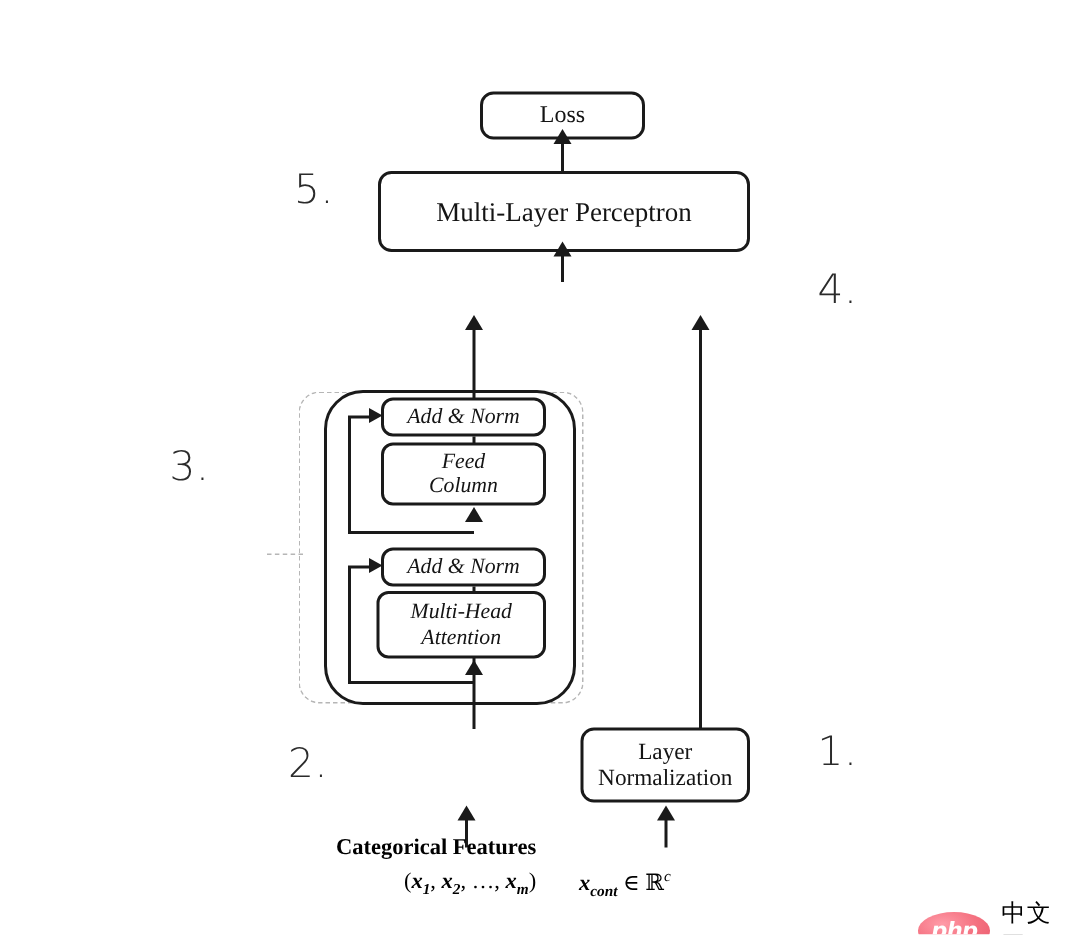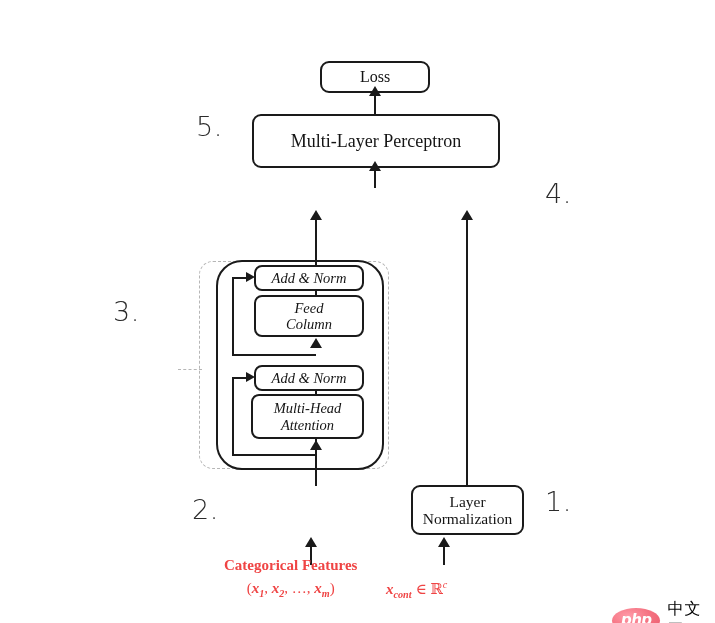--- a/index.html
+++ b/index.html
@@ -122,22 +122,22 @@
   .leader {
     position: absolute;
     height: 0;
     border-top: 1.5px dashed #b6b6b6;
     z-index: 3;
   }
 
   
   .caption {
     position: absolute;
-    text-align: center;
-    color: #ef4444;
+    text-align: right;
+    color: #000000;
     font-family: "Liberation Serif", "DejaVu Serif", serif;
     font-size: 15px;
     font-weight: 700;
     line-height: 1.5;
     white-space: nowrap;
     z-index: 8;
   }
   .caption .formula {
     font-weight: 400;
     font-size: 15px;
@@ -221,21 +221,21 @@
   <div class="node inner" style="left:254px; top:365px; width:110px; height:26px; font-size:14.5px;">
     <span>Add &amp; Norm</span>
   </div>
 
   <div class="node inner" style="left:251px; top:394px; width:113px; height:45px; font-size:14.5px; flex-direction:column;">
     <span>Multi-Head</span>
     <span>Attention</span>
   </div>
 
 
-  <div class="node" style="left:387px; top:485px; width:113px; height:50px; font-size:15.5px; flex-direction:column;margin-left:24px;">
+  <div class="node" style="left:387px; top:485px; width:113px; height:50px; font-size:15.5px; flex-direction:column;">
     <span>Layer</span>
     <span>Normalization</span>
   </div>
 
   <div class="vline" style="left:374px; top:95px; height:20px;"></div>
   <div class="arrow-up" style="left:369px; top:86px;"></div>
 
   <div class="vline" style="left:374px; top:169px; height:19px;"></div>
   <div class="arrow-up" style="left:369px; top:161px;"></div>
 

